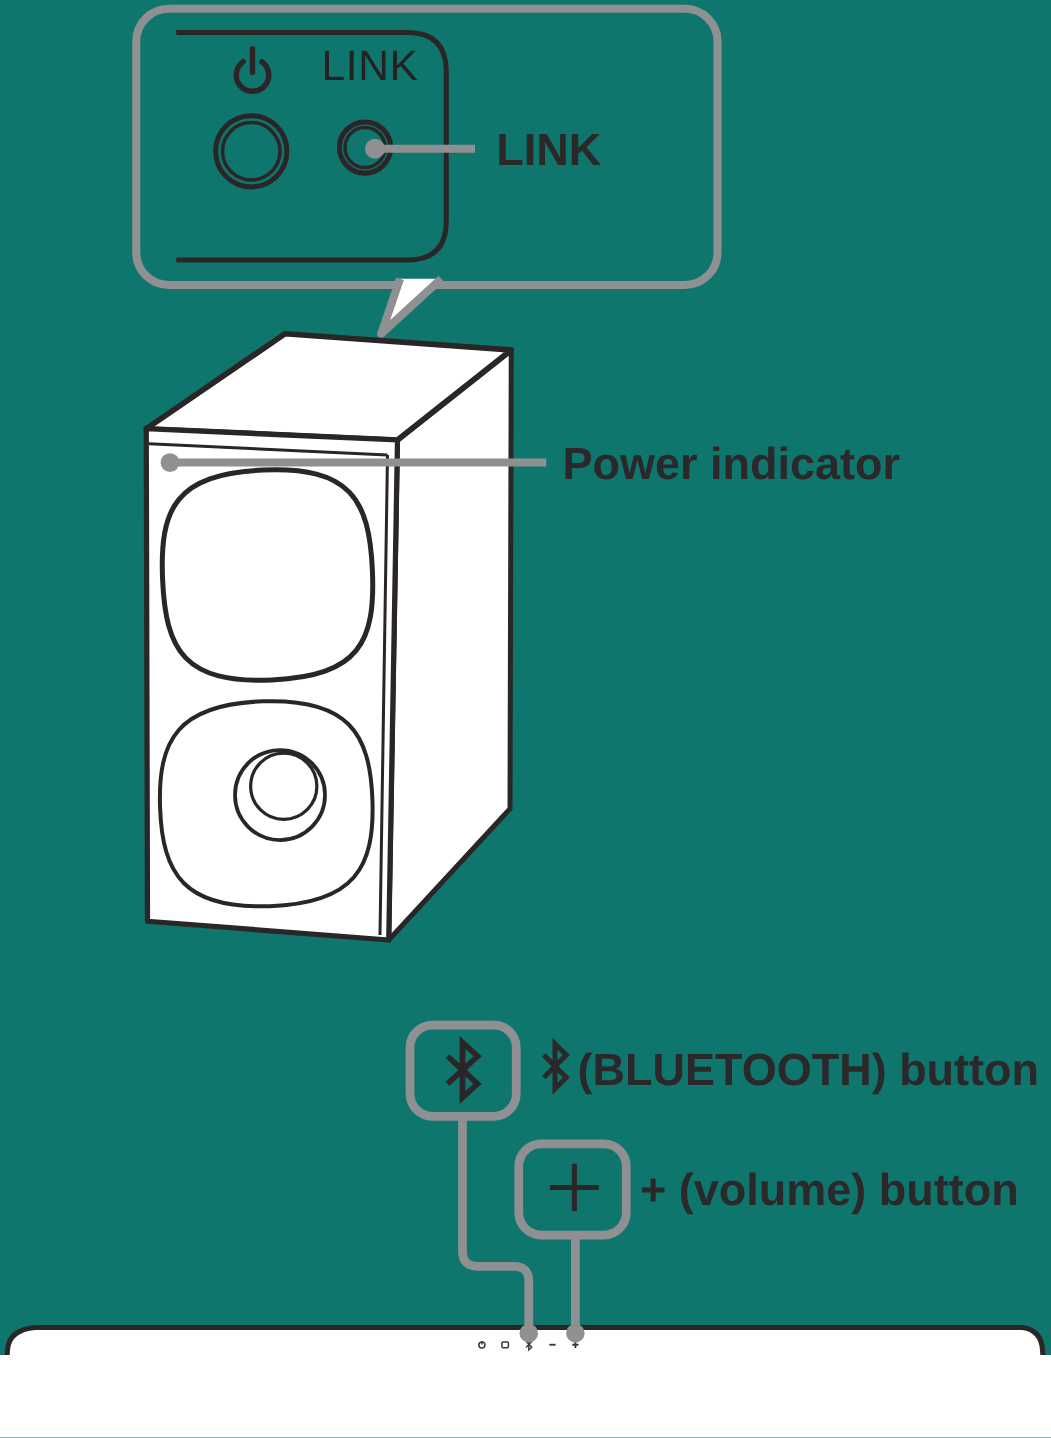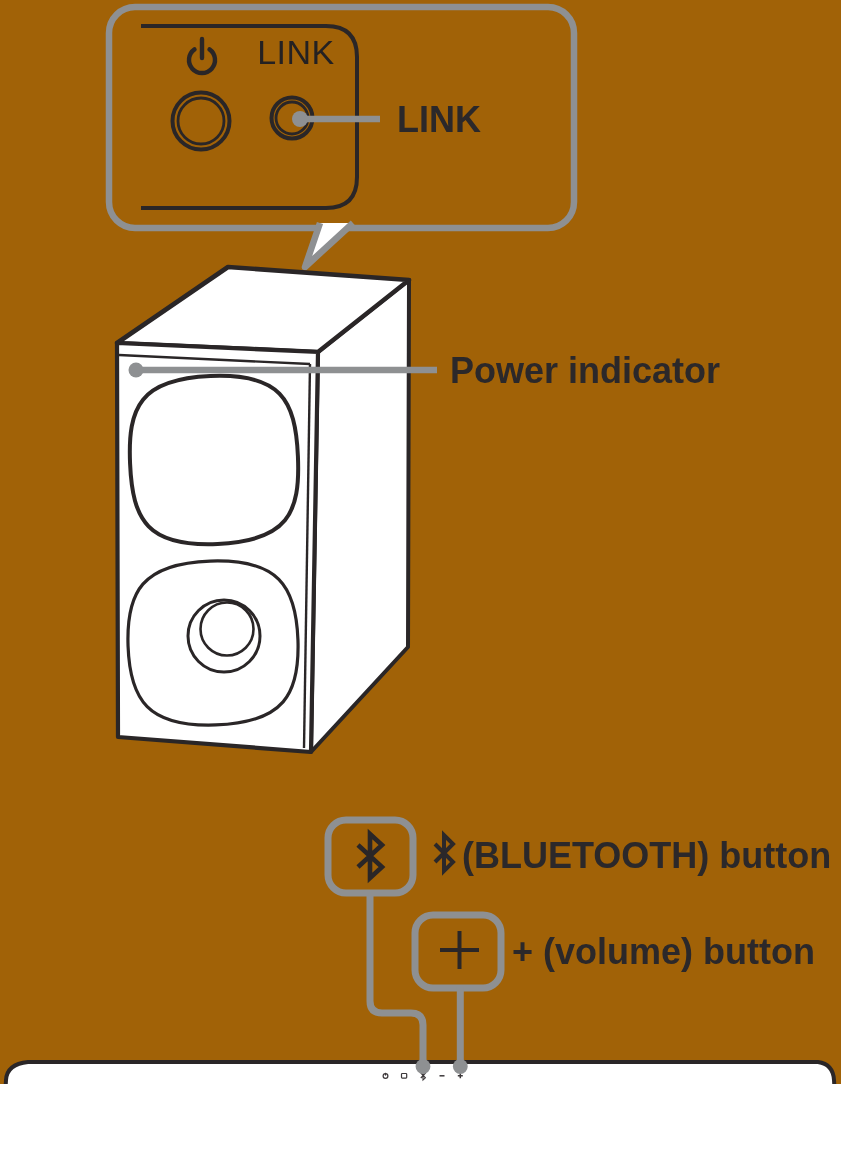--- a/index.html
+++ b/index.html
@@ -1,16 +1,16 @@
 <!DOCTYPE html>
 <html><head>
 <meta charset="utf-8">
 <style>
   html,body{margin:0;padding:0;background:#fff;}
-  .stage{position:relative;width:841px;height:1084px;background:#a16207;overflow:hidden;text-decoration:underline;}
+  .stage{position:relative;width:841px;height:1084px;background:#0f766e;overflow:hidden;text-decoration:underline;}
   svg{display:block;}
   .lbl{font-family:"Liberation Sans",sans-serif;font-weight:700;font-size:36px;fill:#2b282a;}
   .panel-lbl{font-family:"Liberation Sans",sans-serif;font-weight:400;font-size:34px;fill:#242122;letter-spacing:0.5px;}
   .ink{stroke:#2a2627;fill:none;}
   .ink-fill{stroke:#2a2627;fill:#ffffff;}
   .gray{stroke:#8e9092;fill:none;}
 </style>
 </head>
 <body>
 

